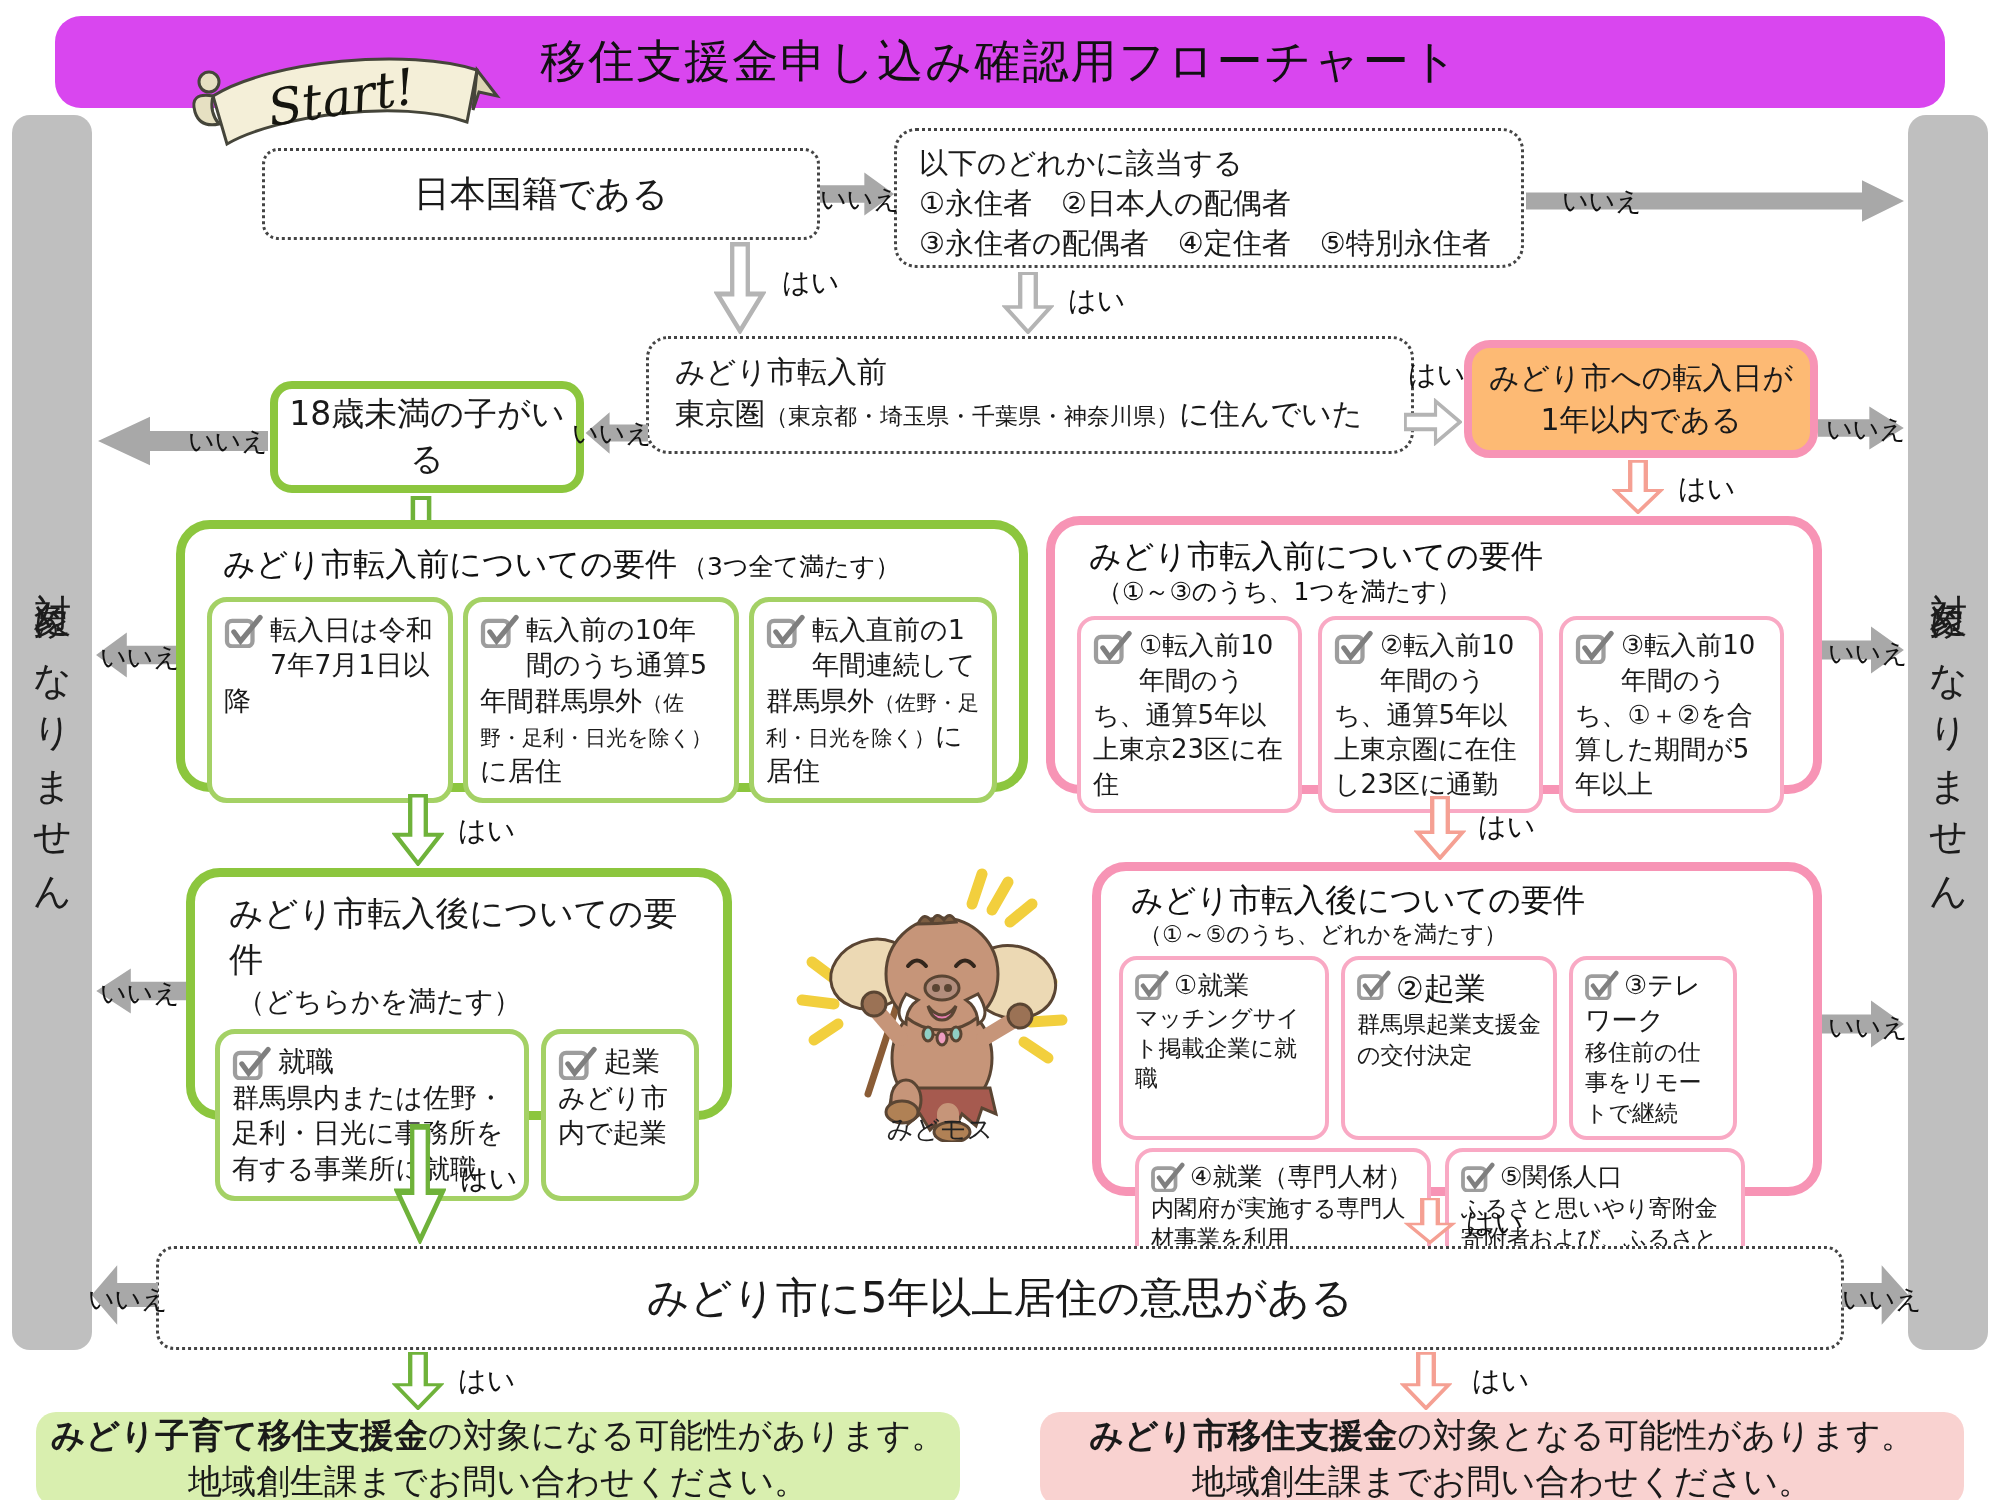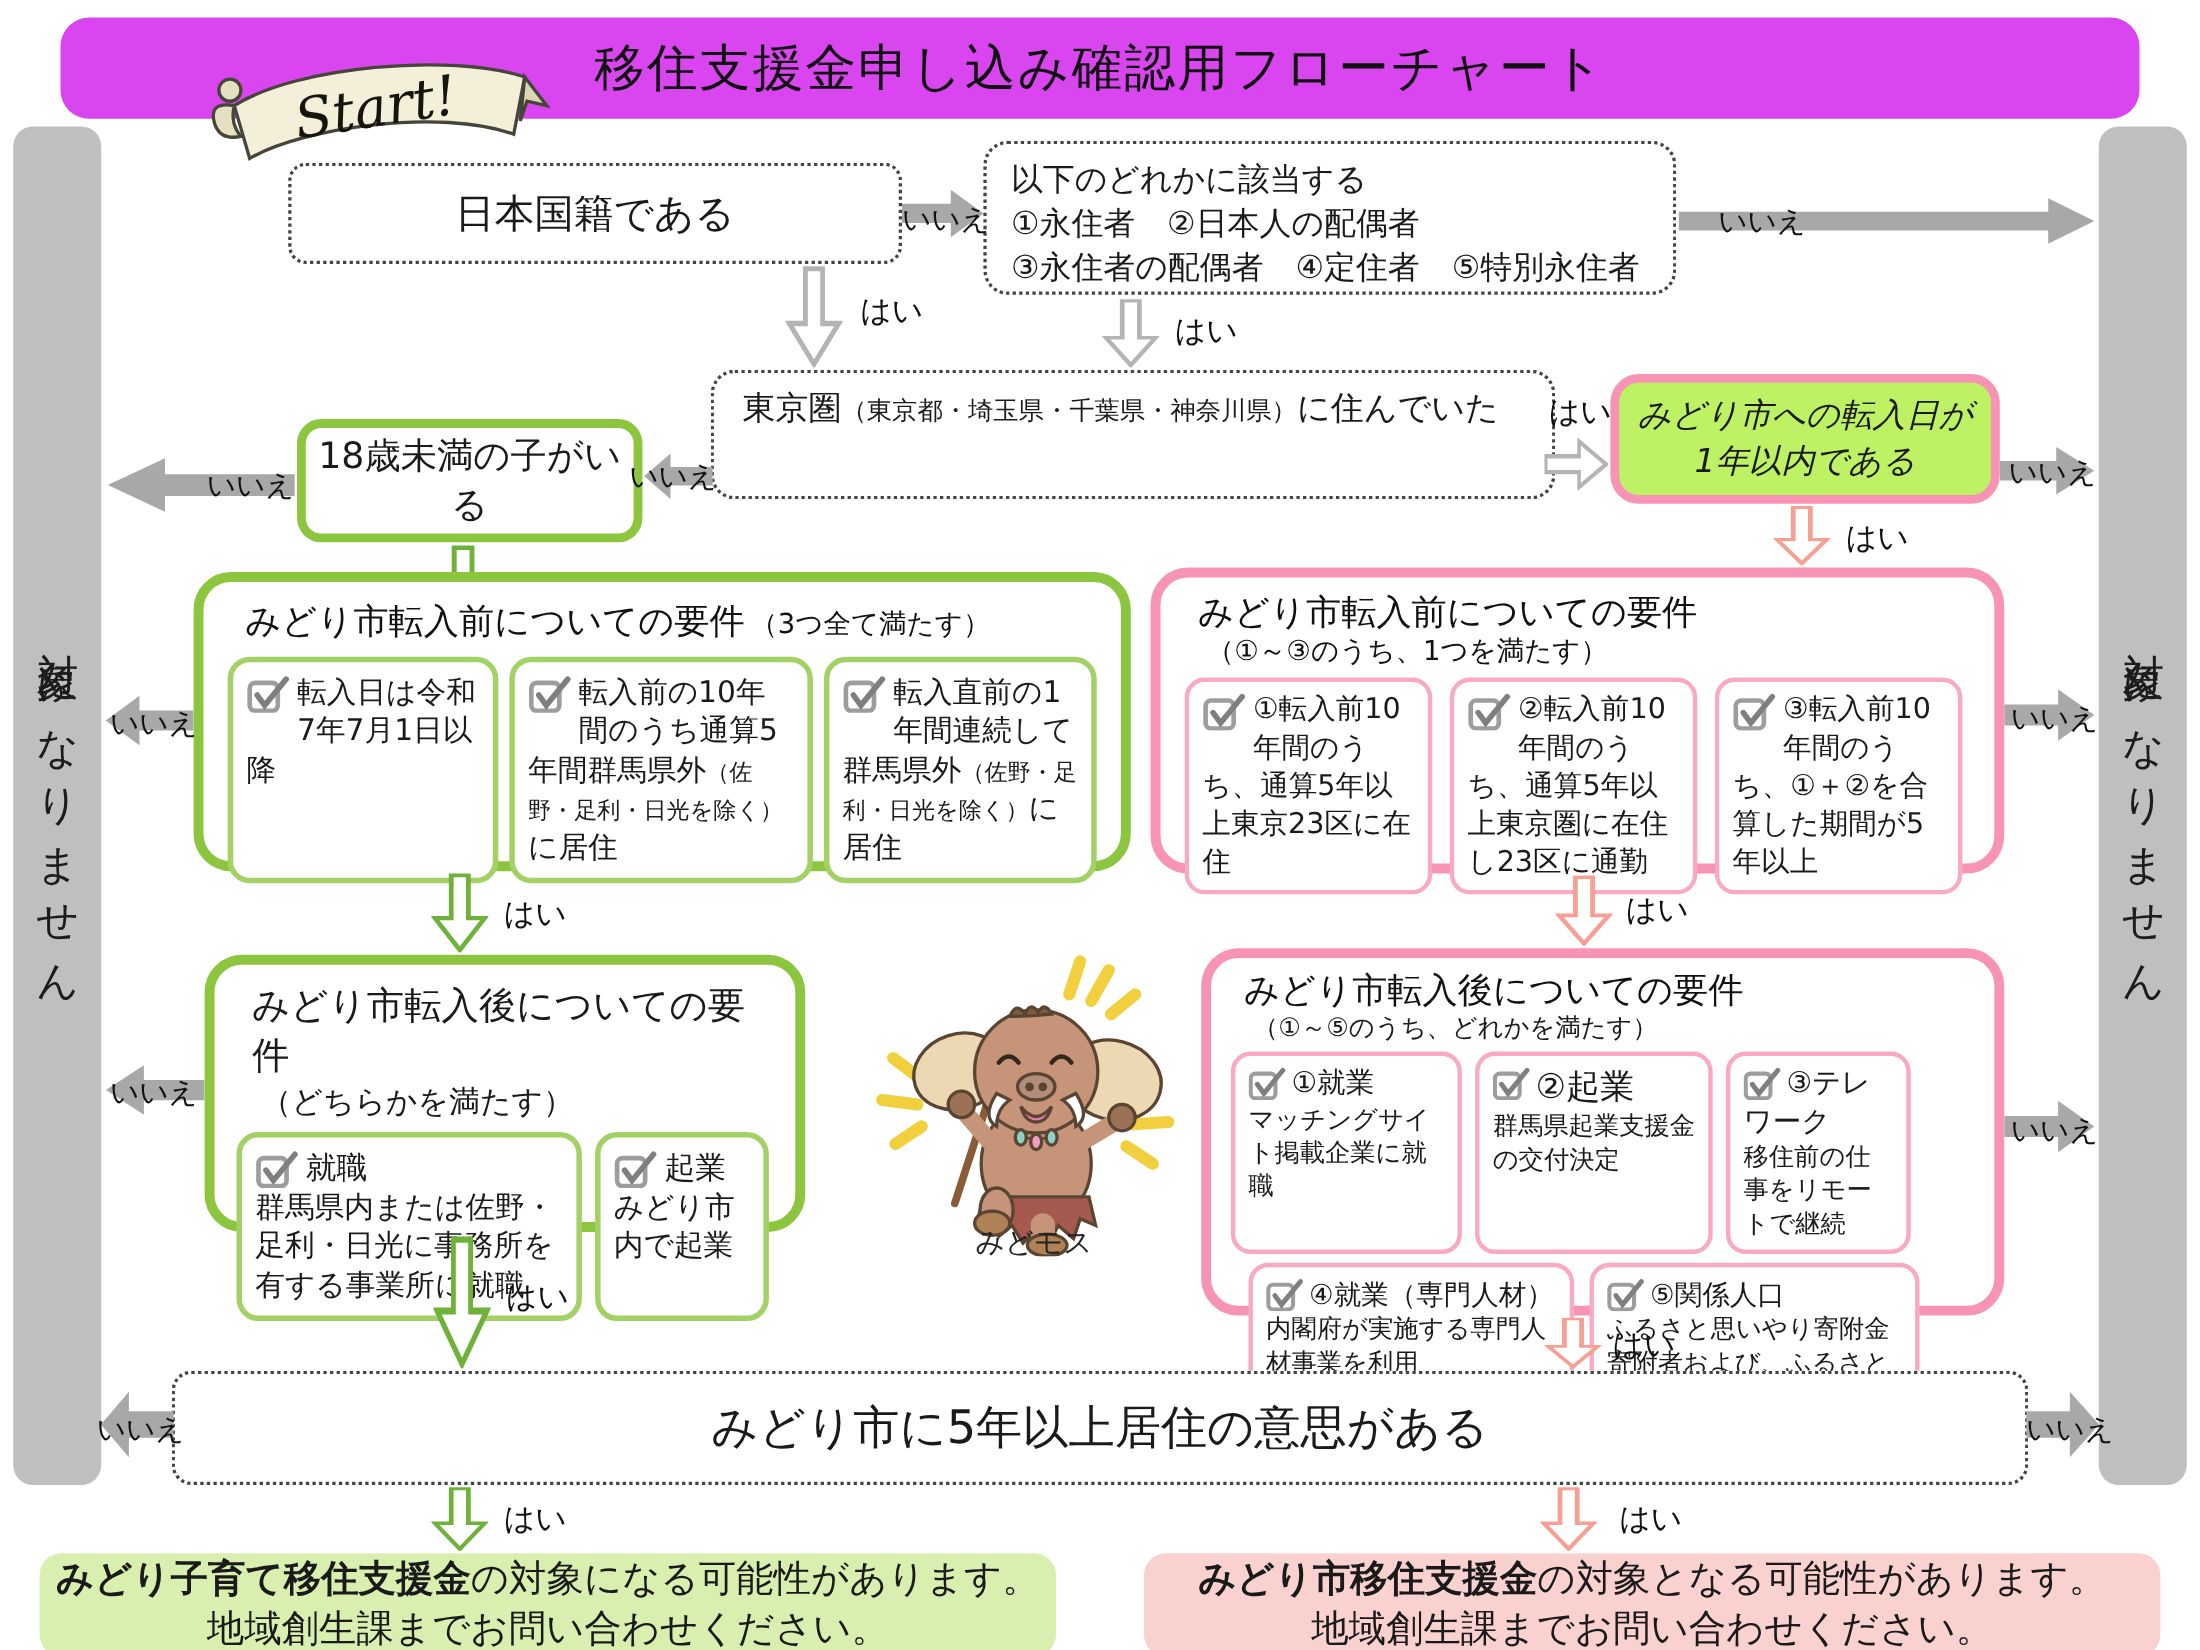--- a/index.html
+++ b/index.html
@@ -106,20 +106,21 @@
         <polygon points="21,2 39,2 39,52 56,52 30,89 4,52 21,52" fill="#fff" stroke="#b4b4b4" stroke-width="5"></polygon>
       </svg>
   </div>
   <span class="yes-label" style="left:1068px;top:282px;">はい</span>
 
   <div class="abs center-text" style="left:270px;top:381px;width:314px;height:112px;border:8px solid #8cc63e;border-radius:22px;background:#fff;box-sizing:border-box;font-size:33px;">
     <span>18歳未満の子がいる</span>
   </div>
 
   <div class="abs dotted" style="left:646px;top:336px;width:768px;height:118px;padding:12px 26px;border-radius:22px;">
+    <div style="font-size:30px;line-height:1.4;">みどり市転入前</div>
     <div style="font-size:30px;line-height:1.4;">
       <span>東京圏</span><span style="font-size:23px;">（東京都・埼玉県・千葉県・神奈川県）</span><span>に住んでいた</span>
     </div>
   </div>
 
   <div class="abs arrow" style="left:584px;top:410px;width:64px;height:46px;">
     <svg viewBox="0 0 120 60" preserveAspectRatio="none">
         <polygon points="120,19 48,19 48,3 3,30 48,57 48,41 120,41" fill="#a8a8a8"></polygon>
       </svg>
   </div>
@@ -139,21 +140,21 @@
   </div>
   <span class="yes-label" style="left:462px;top:514px;">はい</span>
 
   <span class="yes-label" style="left:1408px;top:356px;">はい</span>
   <div class="abs arrow" style="left:1404px;top:398px;width:58px;height:48px;">
     <svg viewBox="0 0 92 60" preserveAspectRatio="none">
         <polygon points="2,21 50,21 50,4 89,30 50,56 50,39 2,39" fill="#fff" stroke="#b4b4b4" stroke-width="5"></polygon>
       </svg>
   </div>
 
-  <div class="abs center-text" style="left:1464px;top:340px;width:354px;height:118px;border:8px solid #f794b5;border-radius:26px;background:#bef264;box-sizing:border-box;font-size:30px;line-height:1.4;flex-direction:column;font-style:italic;">
+  <div class="abs center-text" style="left:1464px;top:340px;width:354px;height:118px;border:8px solid #f794b5;border-radius:26px;background:#fdba74;box-sizing:border-box;font-size:30px;line-height:1.4;flex-direction:column;">
     <div>みどり市への転入日が</div>
     <div>1年以内である</div>
   </div>
 
   <div class="abs arrow" style="left:1818px;top:404px;width:88px;height:48px;">
     <svg viewBox="0 0 120 60" preserveAspectRatio="none">
         <polygon points="0,19 70,19 70,3 117,30 70,57 70,41 0,41" fill="#a8a8a8"></polygon>
       </svg>
   </div>
   <span class="no-label" style="left:1826px;top:412px;">いいえ</span>

